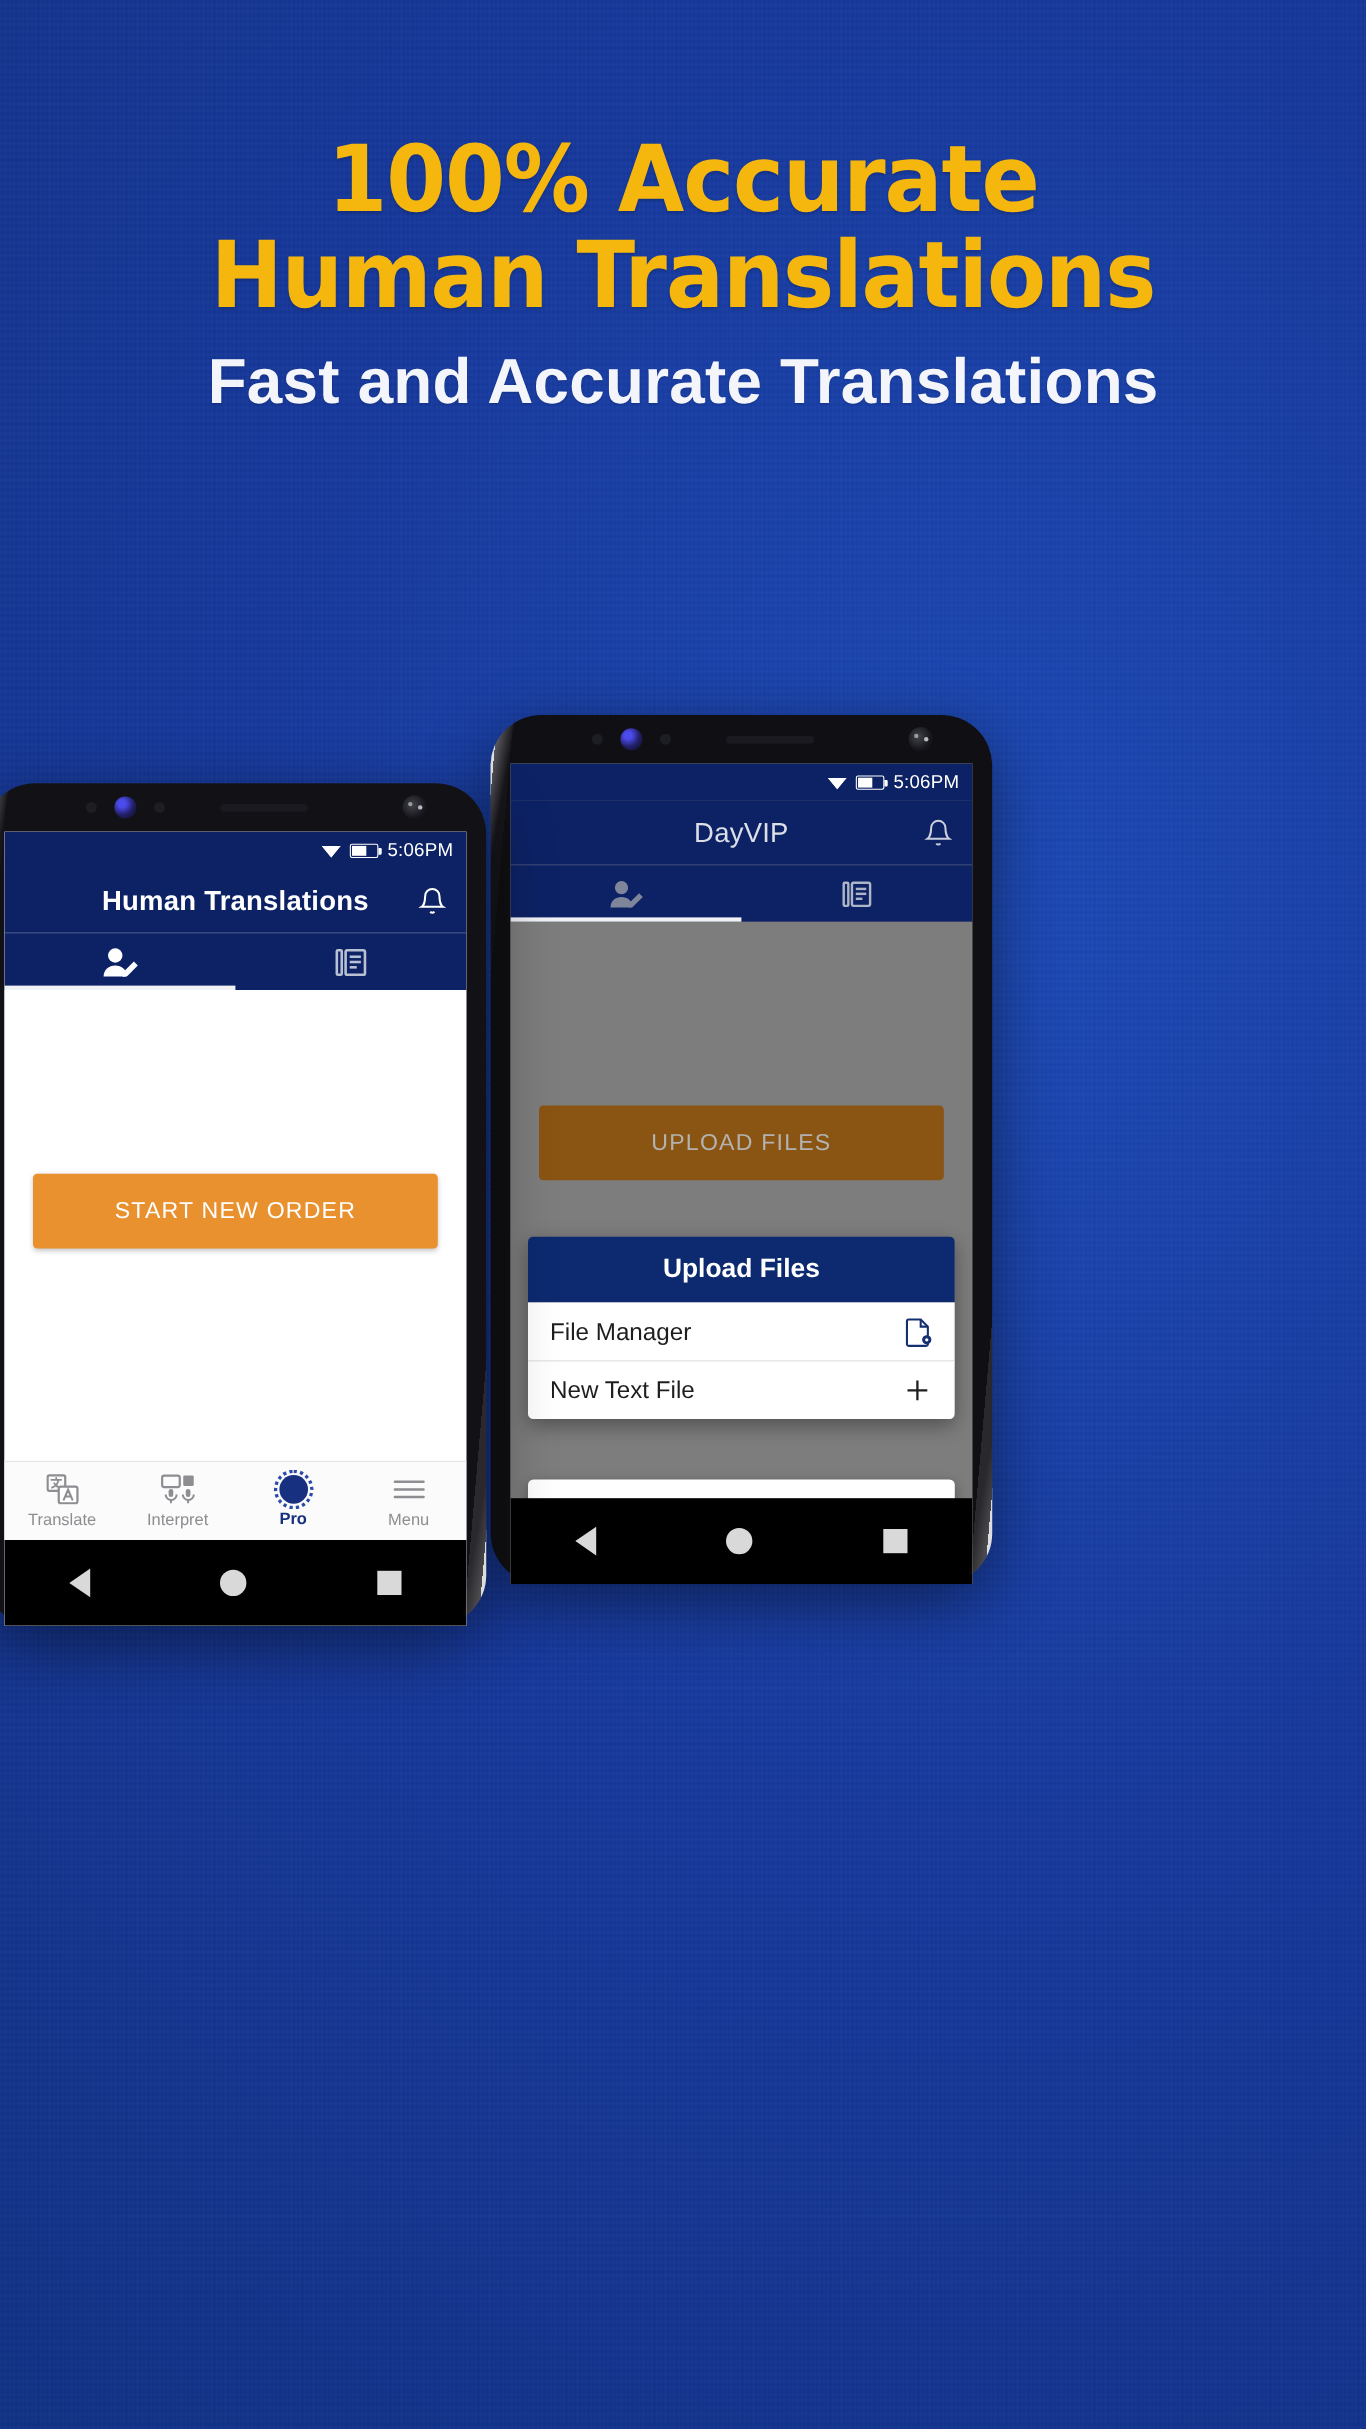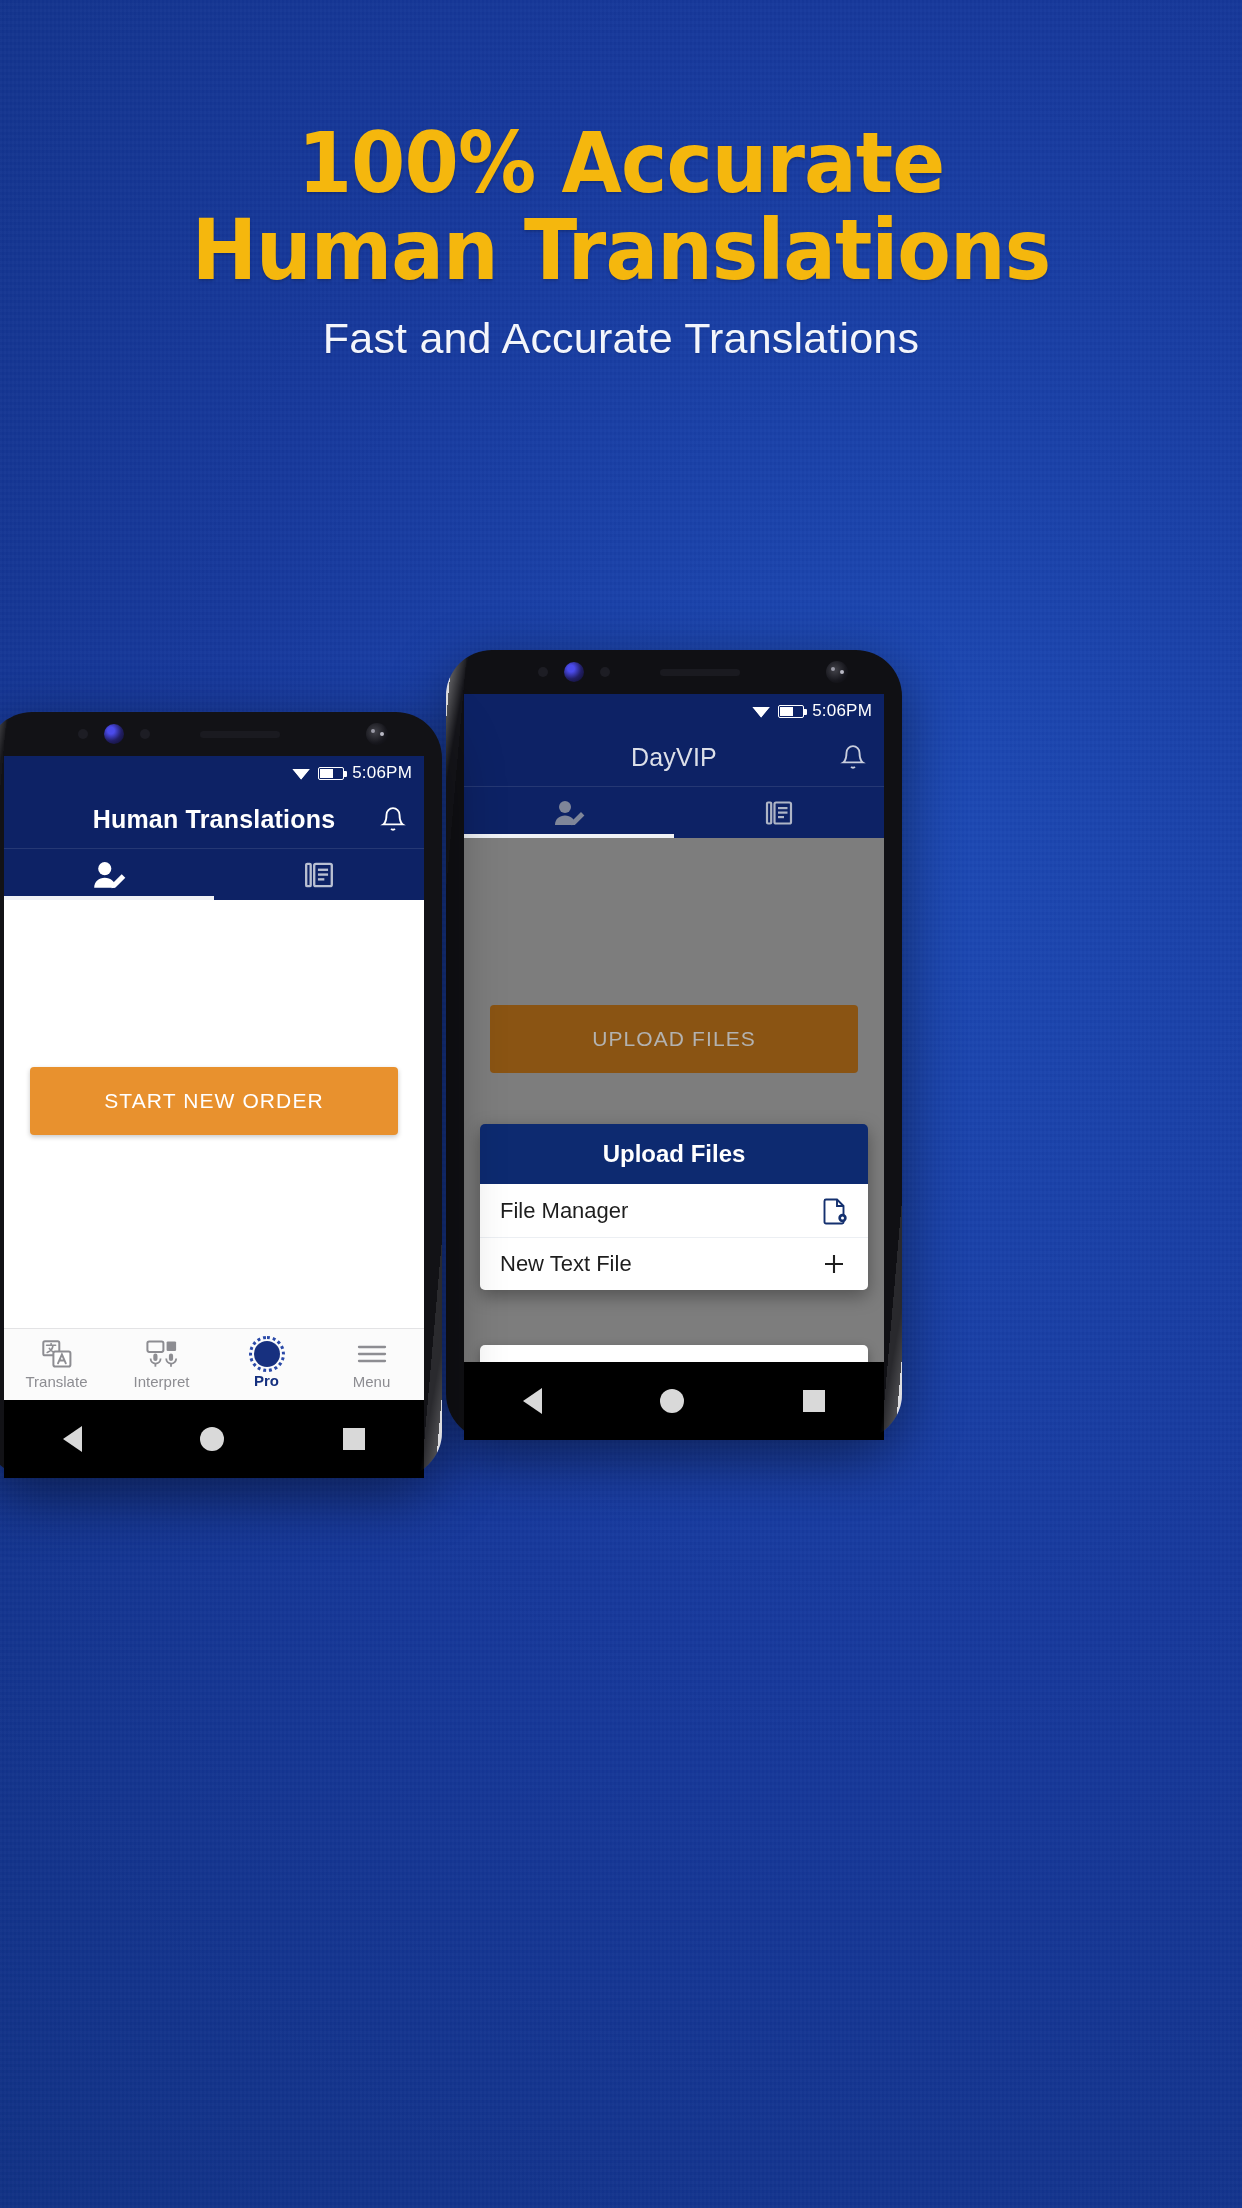--- a/index.html
+++ b/index.html
@@ -34,23 +34,23 @@
     font-size:84px;
     line-height:1.03;
     letter-spacing:-1px;
     transform:scaleX(0.93);
     text-shadow:0 2px 3px rgba(0,0,0,.18);
   }
   .headline .l2 { font-size:84px; display:block; }
   .subtitle {
     margin-top:20px;
     color:#f3f5fb;
-    font-size:43px;
+    font-size:58px;
     line-height:1.17;
-    font-weight:400;
+    font-weight:700;
     letter-spacing:.2px;
     text-shadow:0 1px 2px rgba(0,0,0,.18);
   }
 
   
   .phone {
     position:absolute;
     background:#0d0d10;
     box-shadow:0 18px 60px rgba(0,0,0,.45);
   }

